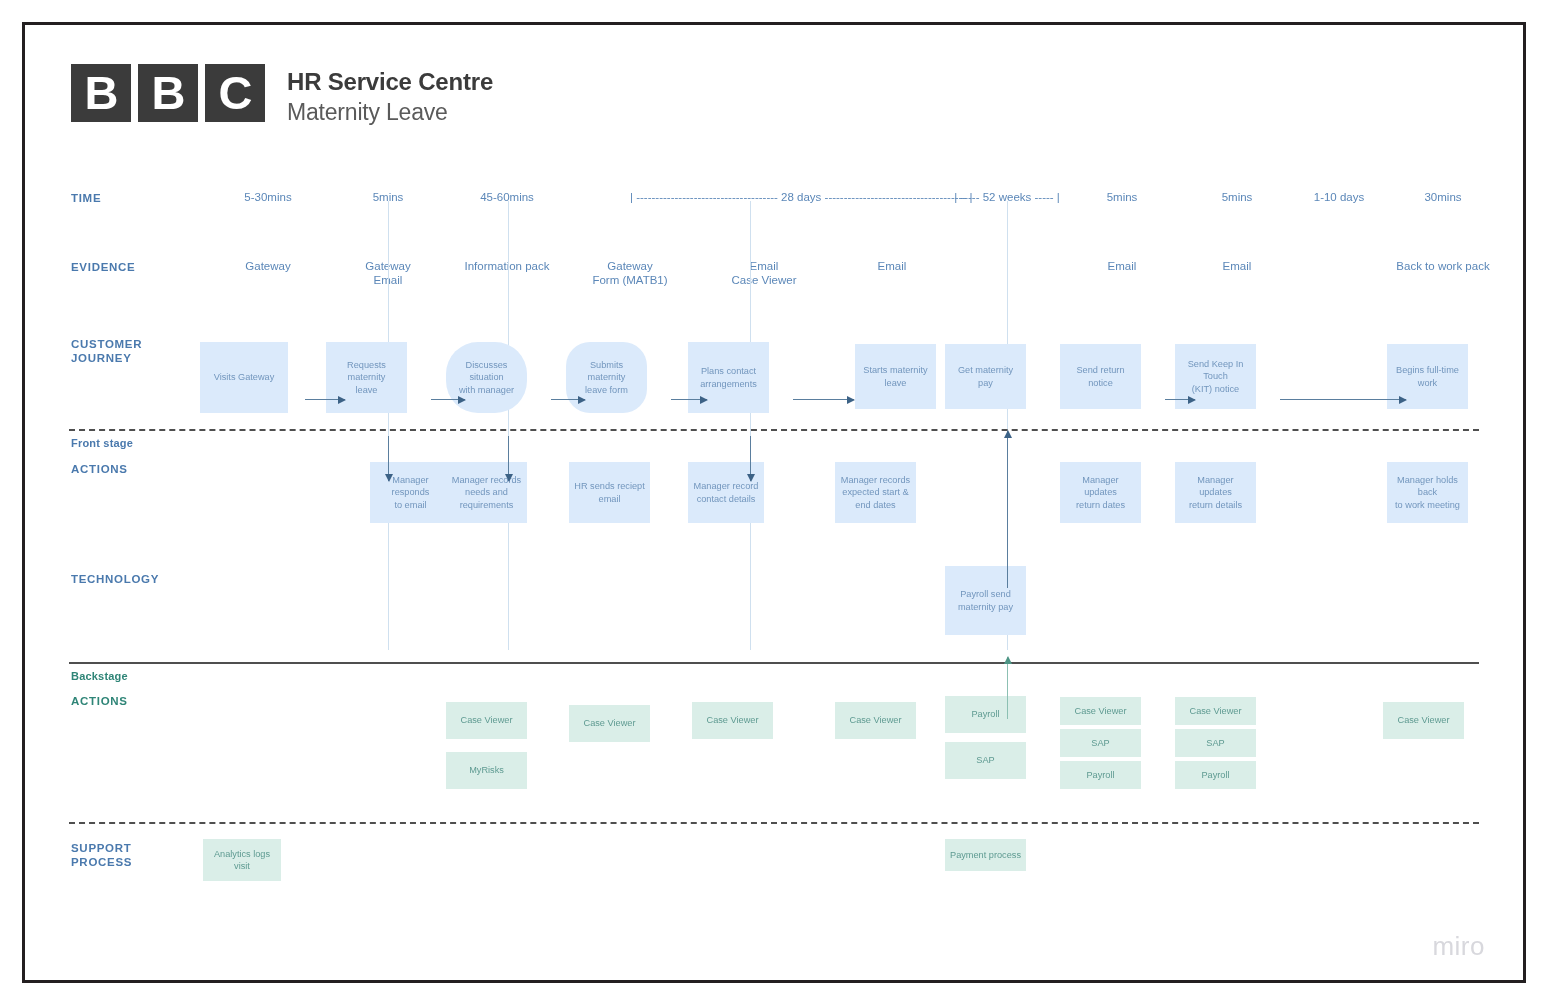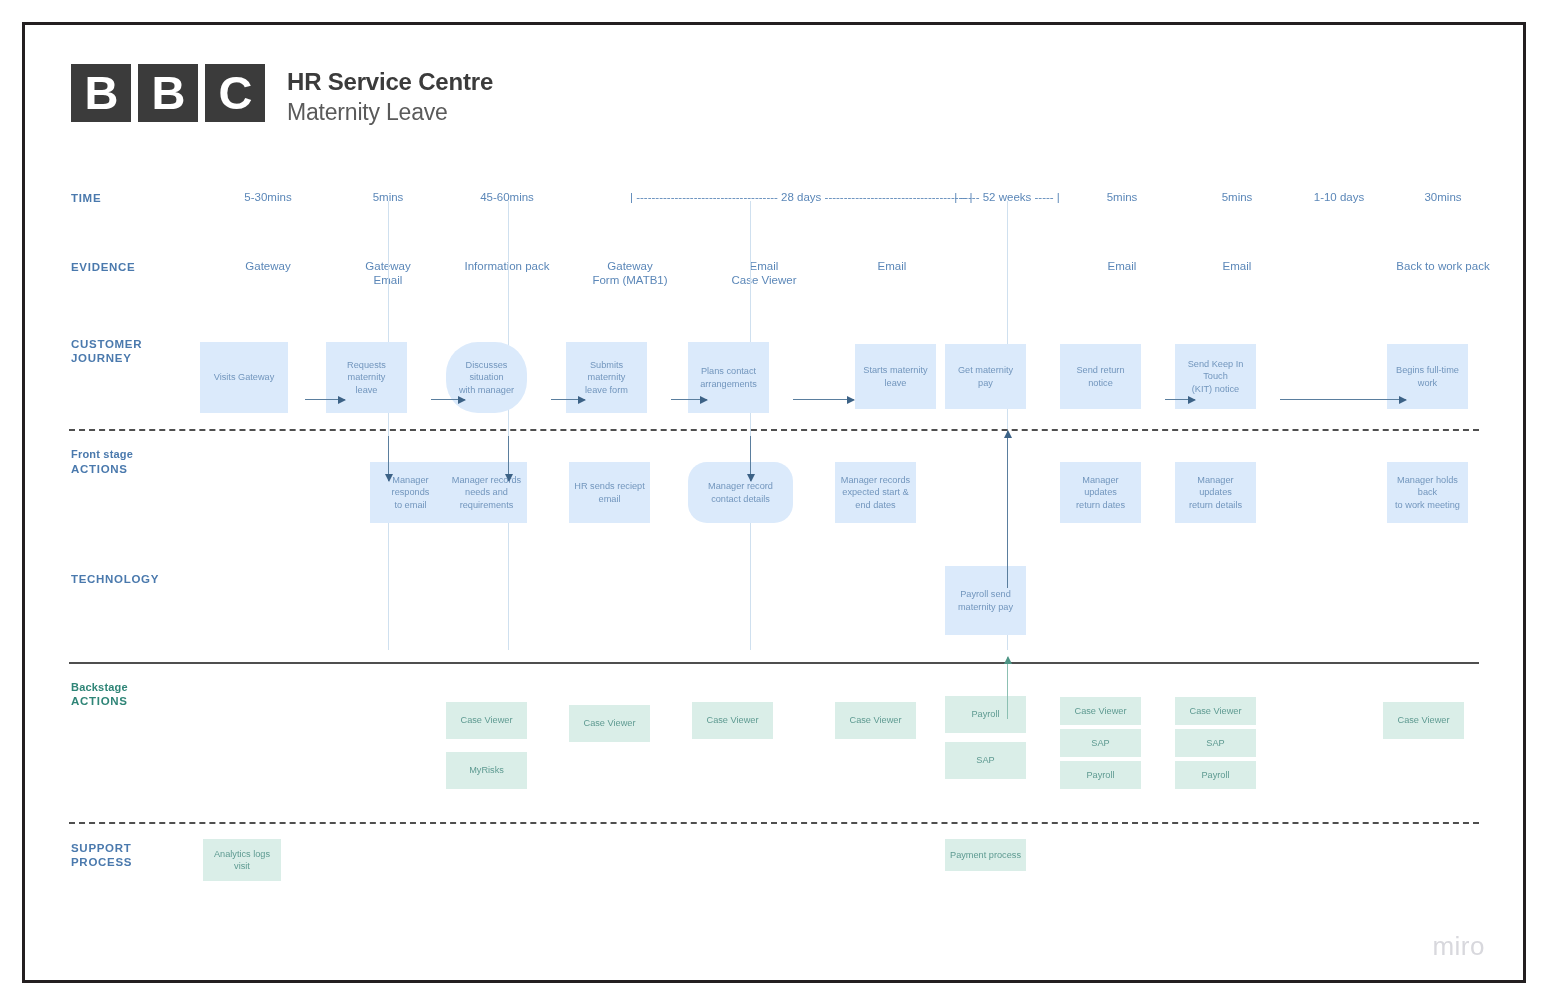--- a/index.html
+++ b/index.html
@@ -69,21 +69,20 @@
     color:#4a79ad;
     letter-spacing:0.7px;
     line-height:14px;
     white-space:pre-line;
   }
   .row-label.green{ color:#2f8577; }
   .row-label.small{
     font-weight:bold;
     font-size:11px;
     letter-spacing:0.2px;
-    margin-top:11px;
   }
 
   
   .col-text{
     position:absolute;
     font-size:11.5px;
     color:#5b87b8;
     text-align:center;
     line-height:13.5px;
     white-space:pre-line;
@@ -244,42 +243,42 @@
         <div class="guide" style="left: 483px; top: 176px; height: 449px;"></div>
         <div class="guide" style="left: 725px; top: 176px; height: 449px;"></div>
         <div class="guide" style="left: 982px; top: 176px; height: 449px;"></div>
       </div>
     <div id="layer-cj">
         <div class="box blue" style="left: 175px; top: 317px; width: 88px; height: 71px;">Visits Gateway</div>
         <div class="box blue" style="left: 301px; top: 317px; width: 81px; height: 71px;">Requests maternity
 leave</div>
         <div class="box blue" style="left: 421px; top: 317px; width: 81px; height: 71px; border-radius: 32px;">Discusses situation
 with manager</div>
-        <div class="box blue" style="left: 541px; top: 317px; width: 81px; height: 71px;">Submits maternity
+        <div class="box blue" style="left: 541px; top: 317px; width: 81px; height: 71px; border-radius: 24px;">Submits maternity
 leave form</div>
         <div class="box blue" style="left: 663px; top: 317px; width: 81px; height: 71px;">Plans contact
 arrangements</div>
         <div class="box blue" style="left: 830px; top: 319px; width: 81px; height: 65px;">Starts maternity
 leave</div>
         <div class="box blue" style="left: 920px; top: 319px; width: 81px; height: 65px;">Get maternity pay</div>
         <div class="box blue" style="left: 1035px; top: 319px; width: 81px; height: 65px;">Send return notice</div>
         <div class="box blue" style="left: 1150px; top: 319px; width: 81px; height: 65px;">Send Keep In Touch
 (KIT) notice</div>
         <div class="box blue" style="left: 1362px; top: 319px; width: 81px; height: 65px;">Begins full-time
 work</div>
       </div>
     <div id="layer-fa">
         <div class="box blue" style="left: 301px; top: 437px; width: 81px; height: 61px; margin-left: 44px;">Manager responds
 to email</div>
         <div class="box blue" style="left: 421px; top: 437px; width: 81px; height: 61px;">Manager records
 needs and
 requirements</div>
         <div class="box blue" style="left: 544px; top: 437px; width: 81px; height: 61px;">HR sends reciept
 email</div>
-        <div class="box blue" style="left: 663px; top: 437px; width: 105px; height: 61px; border-radius: 19px;">Manager record
+        <div class="box blue" style="left: 663px; top: 437px; width: 76px; height: 61px;">Manager record
 contact details</div>
         <div class="box blue" style="left: 810px; top: 437px; width: 81px; height: 61px;">Manager records
 expected start &amp;
 end dates</div>
         <div class="box blue" style="left: 1035px; top: 437px; width: 81px; height: 61px;">Manager updates
 return dates</div>
         <div class="box blue" style="left: 1150px; top: 437px; width: 81px; height: 61px;">Manager updates
 return details</div>
         <div class="box blue" style="left: 1362px; top: 437px; width: 81px; height: 61px;">Manager holds back
 to work meeting</div>

